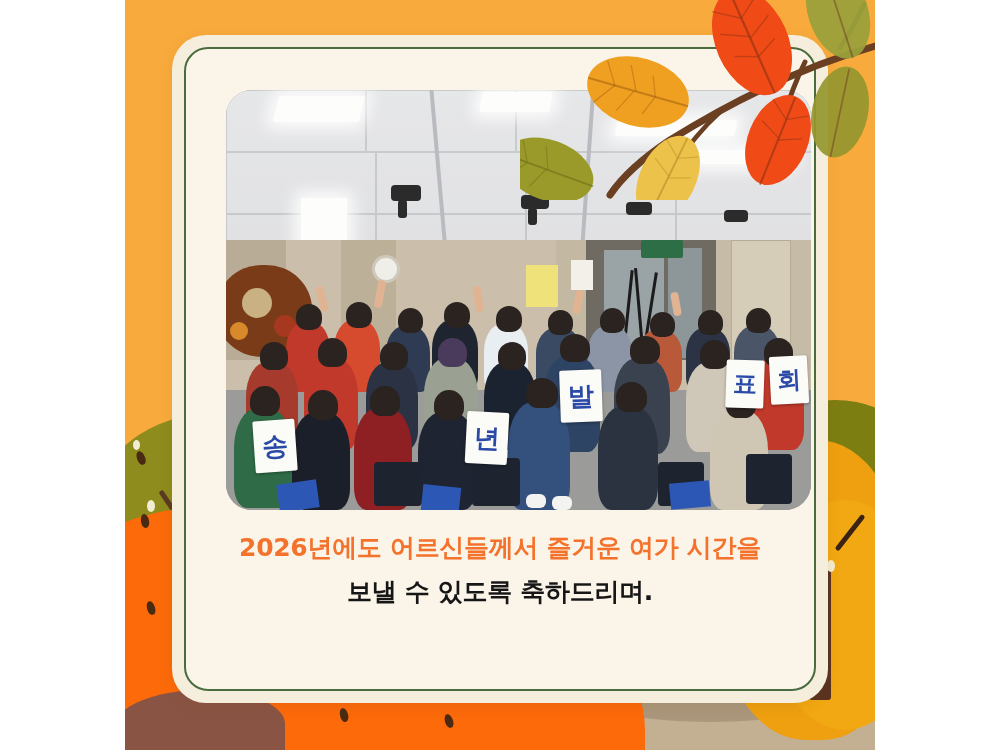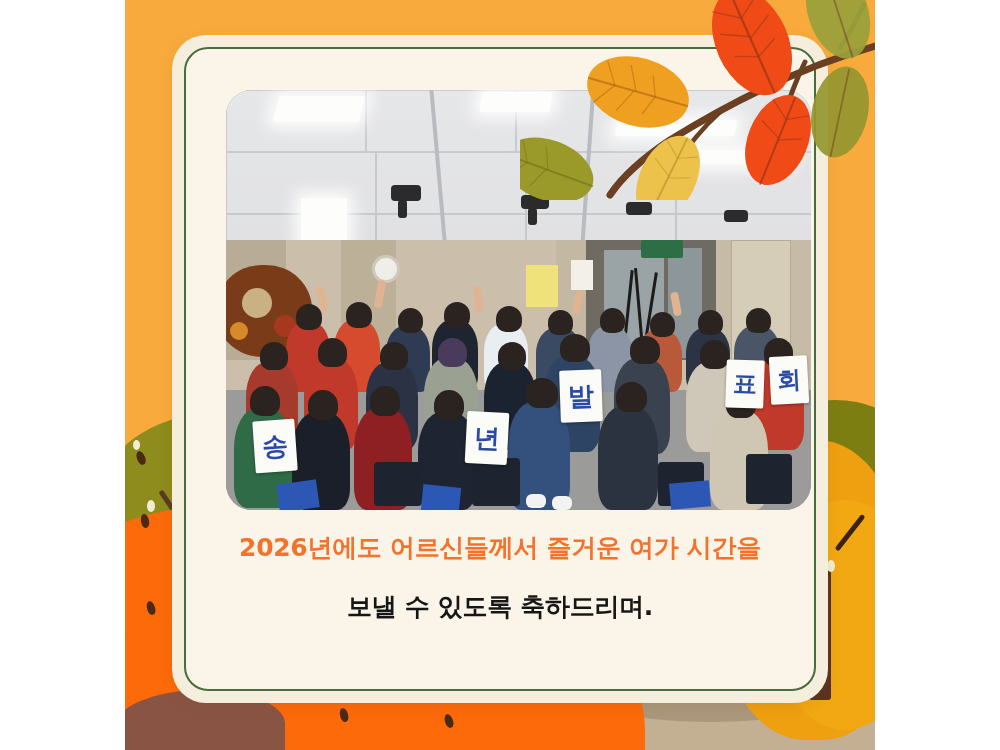--- a/index.html
+++ b/index.html
@@ -145,21 +145,21 @@
   .clock { position:absolute; border-radius:50%; background:#efeee9; border:3px solid #cfc9bb; }
 
   
   #caption {
     position:absolute; left:24px; right:24px; top:482px;
     text-align:center;
     font-family:"DejaVu Sans", sans-serif;
   }
   .cap-line { font-weight:700; letter-spacing:-.3px; }
   .cap1 { font-size:25px; color:#161616; margin-bottom:14px; }
-  .cap2 { font-size:25px; color:#f4722b; margin-bottom:26px; }
+  .cap2 { font-size:25px; color:#f4722b; margin-bottom:11px; }
   .cap3 { font-size:25px; color:#161616; }
 
   
   #branch { position:absolute; left:395px; top:-10px; width:370px; height:210px; }
 </style>
 </head>
 <body>
 
 <div id="stage">
 

